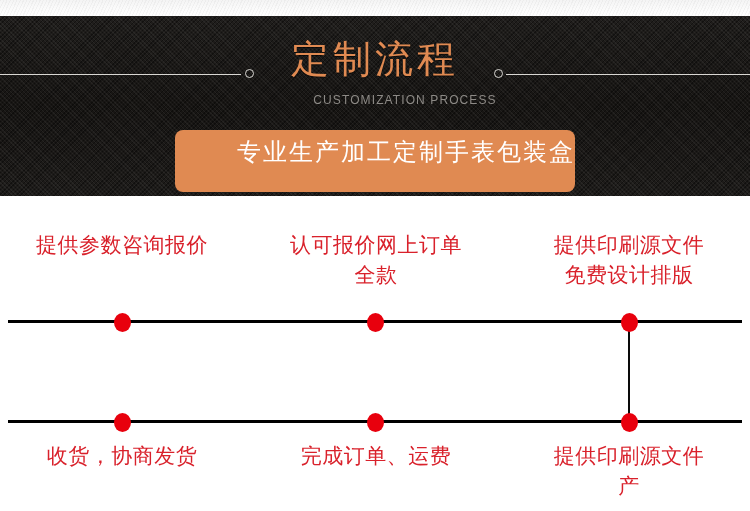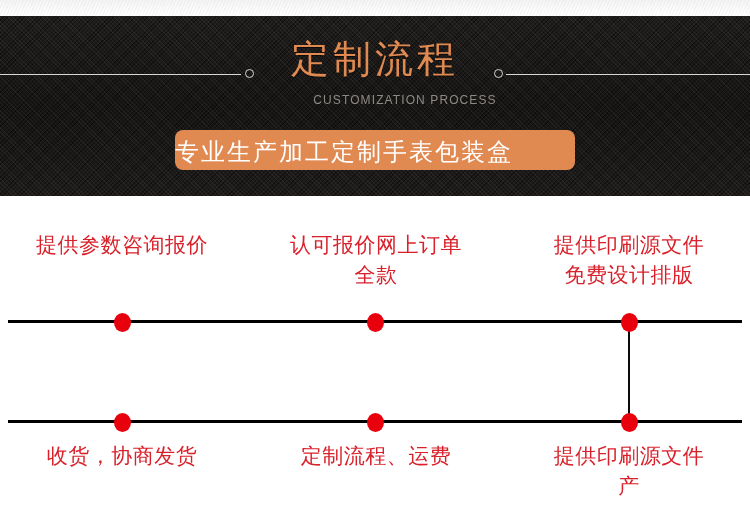--- a/index.html
+++ b/index.html
@@ -99,27 +99,27 @@
     line-height: 16px;
     letter-spacing: 1.1px;
     font-family: "Liberation Sans", sans-serif;
     padding-left: 30px;
   }
 
   .banner-pill {
     position: absolute;
     left: 175px; top: 114px;
     width: 400px;
-    height: 40px;
+    height: 62px;
     background: #e08a52;
     border-radius: 8px;
     color: #ffffff;
     font-size: 24px;
     line-height: 44px;
-    text-align: left;
+    text-align: right;
     letter-spacing: 2px;
     box-sizing: border-box;
   }
 
   
   .flow {
     position: absolute;
     left: 0; top: 196px;
     width: 750px;
     height: 315px;
@@ -210,18 +210,18 @@
     <div class="flow-dot" style="left:375px; top:226px;"></div>
     <div class="flow-dot" style="left:629px; top:226px;"></div>
 
     <div class="flow-label top lbl-1">提供参数咨询报价</div>
     <div class="flow-label top lbl-3">提供印刷源文件
 免费设计排版</div>
     <div class="flow-label top lbl-2">认可报价网上订单
 全款</div>
 
     <div class="flow-label bottom lbl-4">收货，协商发货</div>
-    <div class="flow-label bottom lbl-5">定制流程、运费</div>
+    <div class="flow-label bottom lbl-5">完成订单、运费</div>
     <div class="flow-label bottom lbl-6">提供印刷源文件
 产</div>
   </div>
 
 </div>
 
 </body></html>

